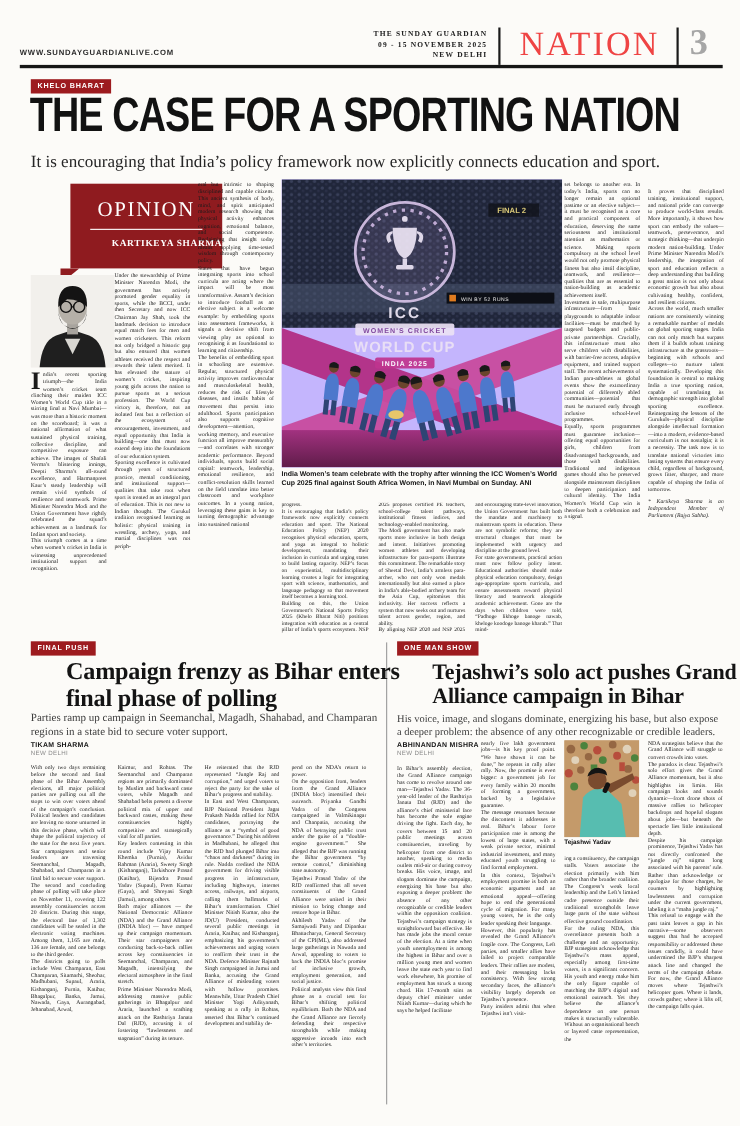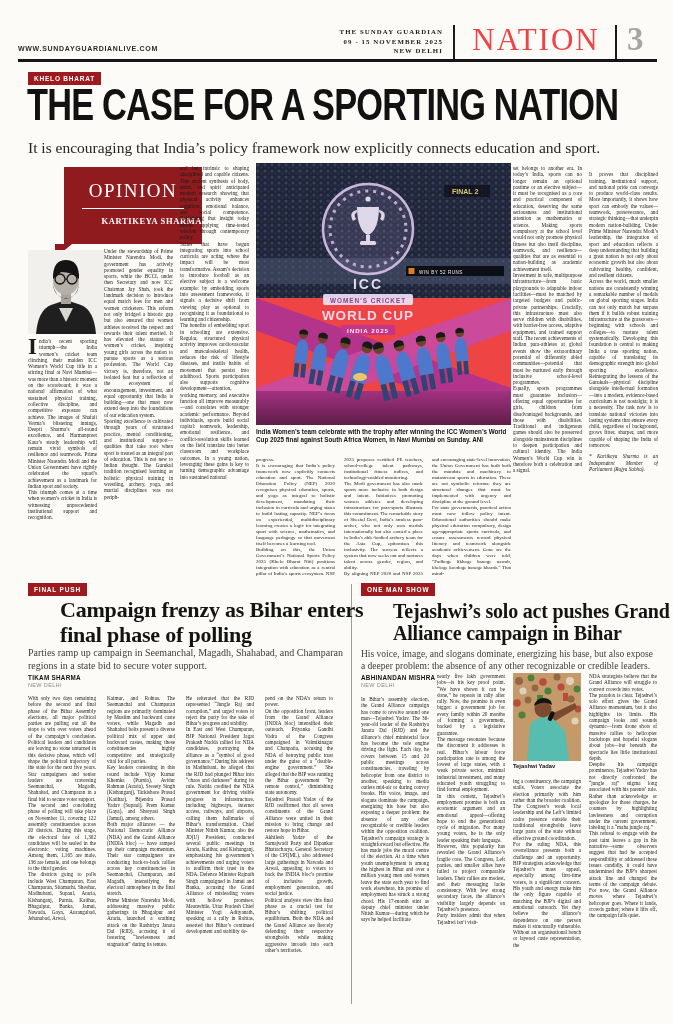--- a/index.html
+++ b/index.html
@@ -28,21 +28,21 @@
   .op-author{font-family:Liberation Serif, serif;font-weight:bold;font-size:8.5px;letter-spacing:.6px;text-align:right;}
   .op-tail{left:55px;top:244px;width:0;height:0;border-top:14px solid #8f1b1f;border-right:17px solid transparent;}
   
   .bcol{position:absolute;width:69px;font-size:5.2px;line-height:6.3px;text-align:justify;
         white-space:pre-line;overflow:hidden;color:#1b1b1b;}
   .dropcap::first-letter{float:left;font-size:23px;line-height:18px;padding-right:2px;font-weight:bold;}
   .footnote{font-style:italic;margin-top:5px;font-size:5.2px;line-height:6.3px;text-align:justify;color:#1b1b1b;}
   .under-cols{left:256px;top:457px;width:255px;height:121px;column-count:3;column-gap:9px;
               font-size:5px;line-height:6px;text-align:justify;white-space:pre-line;overflow:hidden;color:#1b1b1b;}
   
-  .lead-photo{left:256px;top:163px;width:255px;height:262px;overflow:hidden;background:#ef4444;}
+  .lead-photo{left:256px;top:163px;width:255px;height:262px;overflow:hidden;background:#c4b5fd;}
   .lead-cap{left:256px;top:428px;width:255px;font-family:"Liberation Sans",sans-serif;font-weight:bold;
             font-size:6.3px;line-height:7.6px;color:#111;}
   
   .art-head{font-weight:bold;color:#141414;line-height:1.12;letter-spacing:-.2px;margin-left:32px;}
   .art-standfirst{color:#3d3d3d;}
   .byline-name{font-family:"Liberation Sans",sans-serif;font-weight:bold;font-size:6.3px;color:#111;letter-spacing:.3px;}
   .byline-city{font-family:"Liberation Sans",sans-serif;font-size:5.6px;color:#8a8a8a;letter-spacing:.3px;margin-top:1px;}
   .art-divider{left:351px;top:584px;width:1px;height:420px;background:#9a9a9a;}
   .tj-photo{left:513px;top:673px;width:68px;height:88px;overflow:hidden;background:#c49a6a;}
   .tj-cap{left:513px;top:763px;width:68px;font-family:"Liberation Sans",sans-serif;font-weight:bold;

